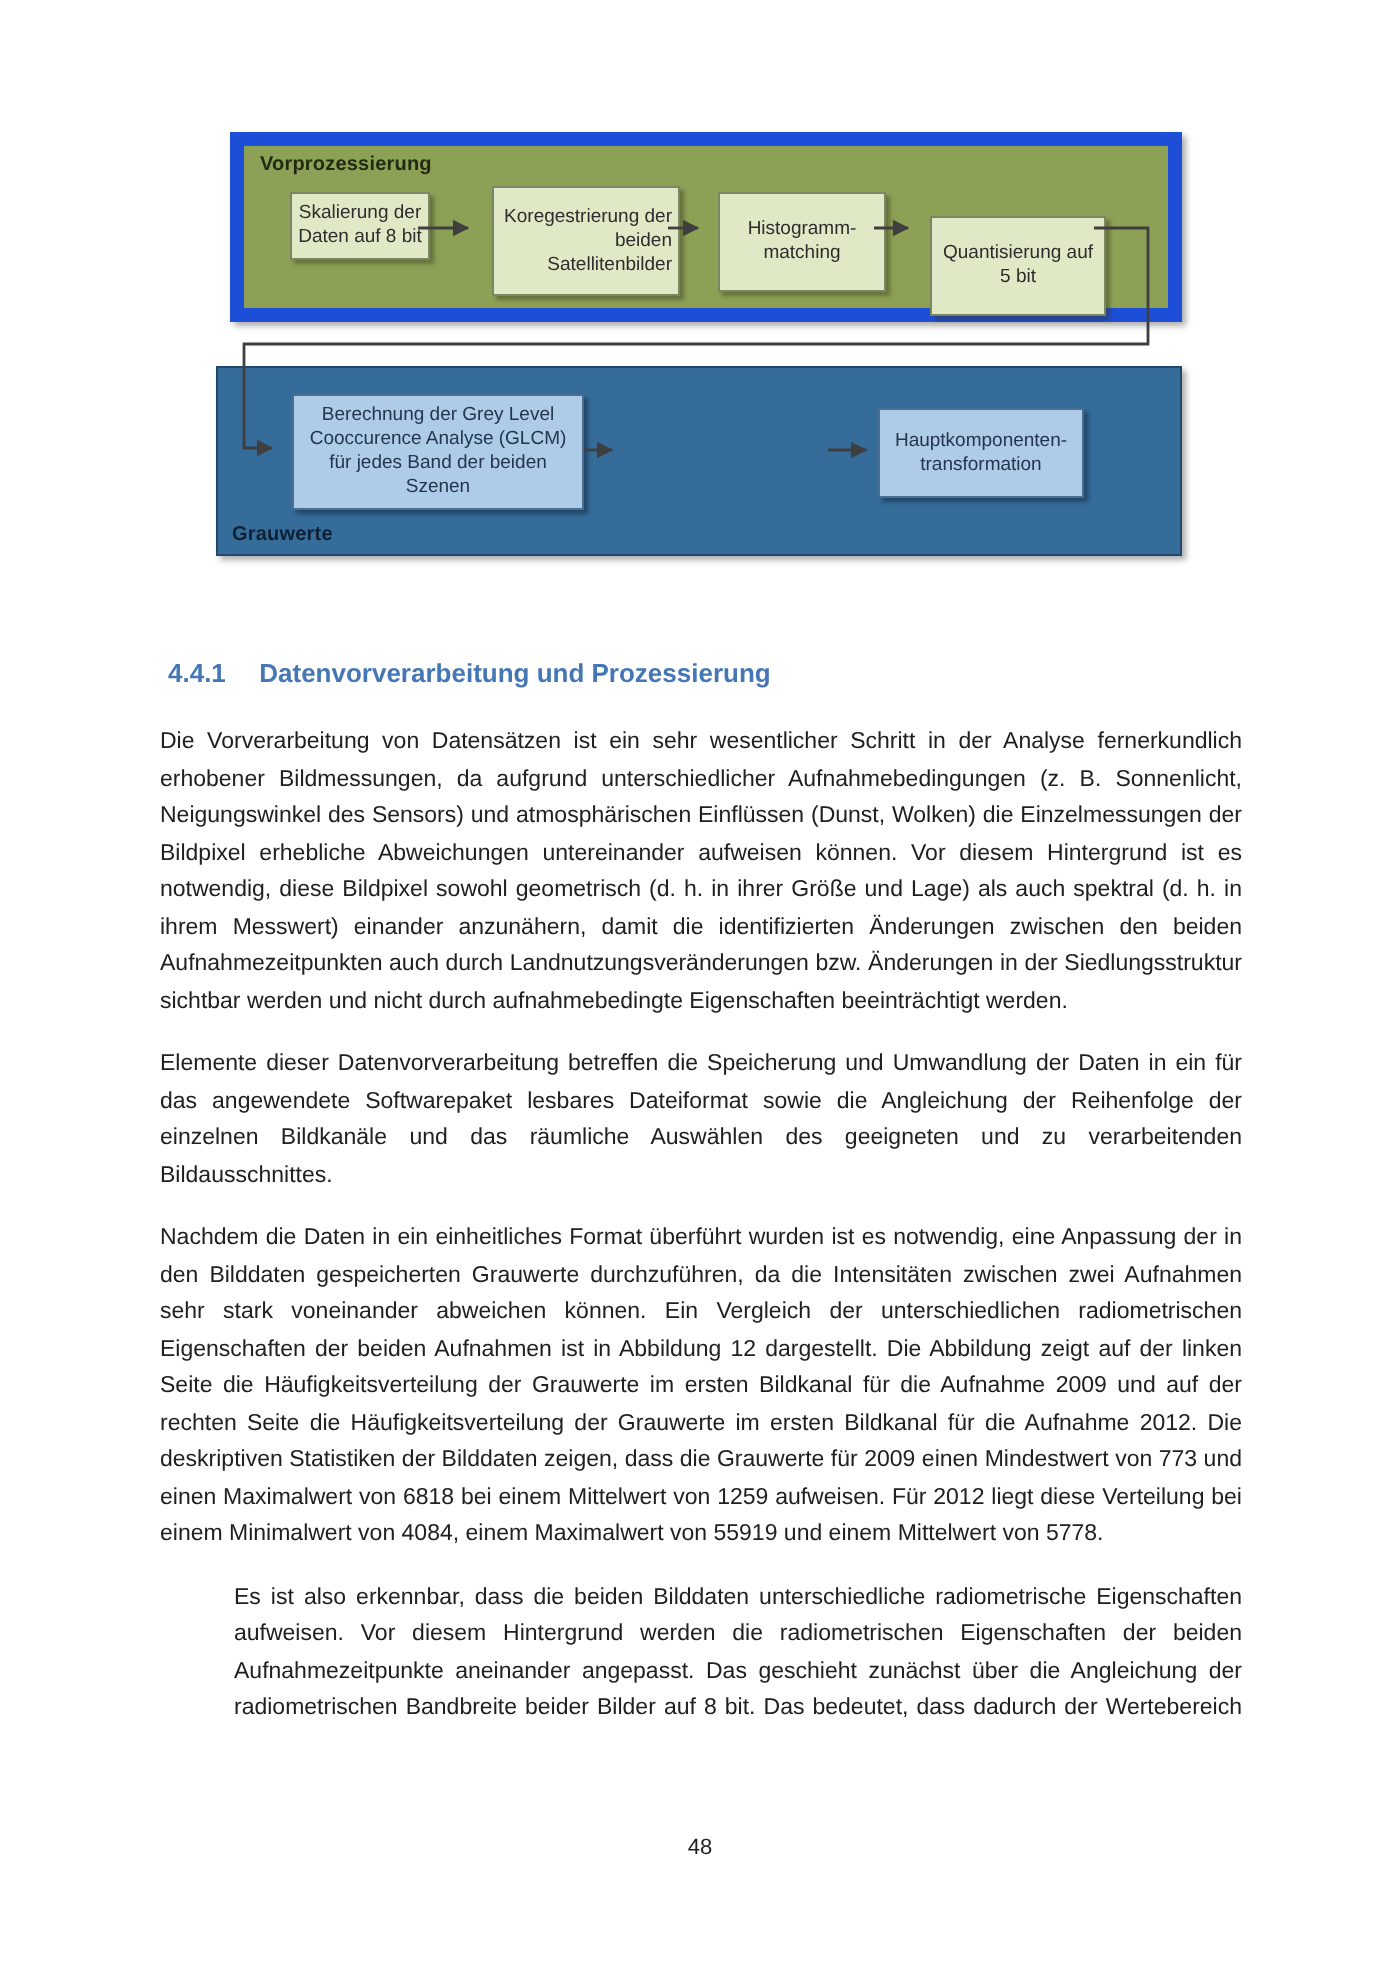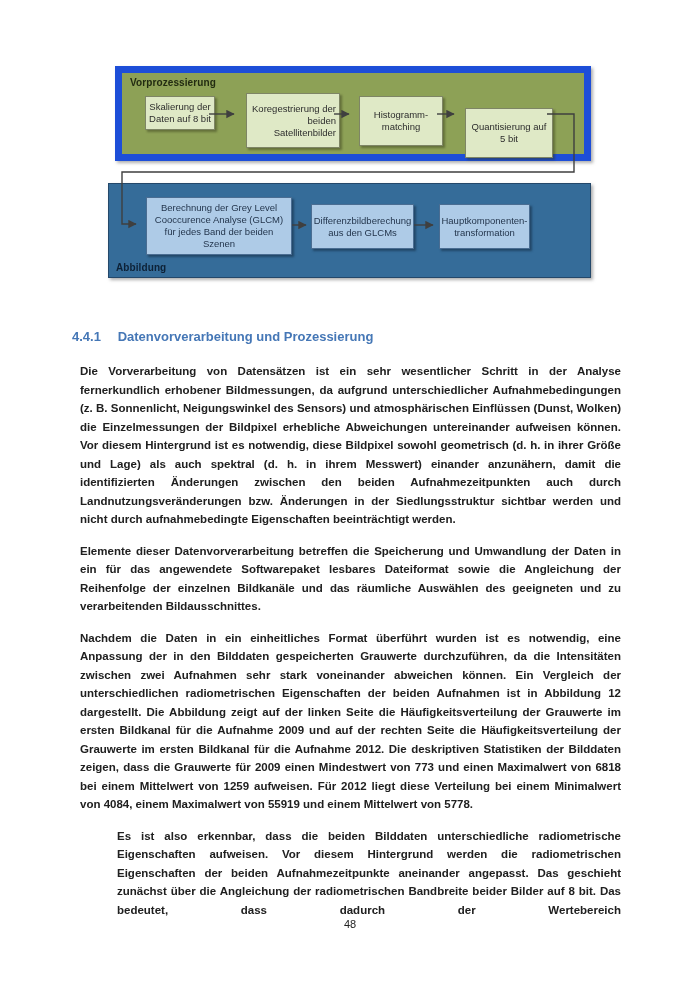--- a/index.html
+++ b/index.html
@@ -66,57 +66,57 @@
     border: 1px solid #4a6d92;
     box-shadow: 2px 2px 2px rgba(15,35,55,0.5);
     color: #24364d;
   }
   .pre-b1 { left: 23px;  top: 23px; width: 70px;  height: 34px; }
   .pre-b2 { left: 124px; top: 20px; width: 94px;  height: 55px; text-align: right; }
   .pre-b3 { left: 237px; top: 23px; width: 84px;  height: 50px; }
   .pre-b4 { left: 343px; top: 35px; width: 88px;  height: 50px; }
   .calc-b1 { left: 37px;  top: 13px; width: 146px; height: 58px; }
   .calc-b2 { left: 202px; top: 20px; width: 103px; height: 45px; }
-  .calc-b3 { left: 330px; top: 20px; width: 91px; height: 45px; }
+  .calc-b3 { left: 330px; top: 20px; width: 103px; height: 45px; }
 
   .arrows-svg {
     position: absolute;
     left: 0; top: 0;
     width: 700px; height: 240px;
     pointer-events: none;
   }
 
   
   .caption {
     position: absolute;
     left: 80px; top: 296px;
     width: 540px;
     font-size: 9.5px;
     font-weight: bold;
     color: #4a7cbc;
   }
   .section-heading {
     position: absolute;
-    left: 72px; top: 329px;
+    left: 84px; top: 329px;
     width: 540px;
     font-size: 13px;
     font-weight: bold;
     color: #4577b6;
   }
   .section-heading .sec-num { display: inline-block; min-width: 42px; }
   .body-text {
     position: absolute;
     left: 80px; top: 362px;
     width: 541px;
     font-size: 11.5px;
     line-height: 18.5px;
     color: #202020;
     text-align: justify;
   }
-  .para { margin-bottom: 13px; font-weight: bold; }
+  .para { margin-bottom: 13px; }
   .para.continued { text-align-last: justify; margin-left: 37px; }
   .page-number {
     position: absolute;
     left: 0; top: 918px;
     width: 700px;
     text-align: center;
     font-size: 11px;
     color: #222222;
   }
 </style>
@@ -130,23 +130,22 @@
     <div class="group group-pre">
       <div class="group-label"></div>
       <div class="group-label">Vorprozessierung</div>
       <div class="fbox fbox-green pre-b1">Skalierung der Daten auf 8 bit</div>
       <div class="fbox fbox-green pre-b2">Koregestrierung der beiden Satellitenbilder</div>
       <div class="fbox fbox-green pre-b3">Histogramm-matching</div>
       <div class="fbox fbox-green pre-b4">Quantisierung auf 5 bit</div>
     </div>
 
     <div class="group group-calc">
-      <div class="group-label">Abbildung</div>
+      <div class="group-label">Grauwerte</div>
       <div class="fbox fbox-blue calc-b1">Berechnung der Grey Level Cooccurence Analyse (GLCM) für jedes Band der beiden Szenen</div>
-      <div class="fbox fbox-blue calc-b2">Differenzbildberechung aus den GLCMs</div>
       <div class="fbox fbox-blue calc-b3">Hauptkomponenten- transformation</div>
     </div>
 
     <svg class="arrows-svg" viewBox="0 0 700 240" xmlns="http://www.w3.org/2000/svg">
       <defs>
         <marker id="ah" markerWidth="7" markerHeight="7" refX="5.5" refY="3" orient="auto">
           <polygon points="0,0 6,3 0,6" fill="#3f3f3f"></polygon>
         </marker>
       </defs>
 

